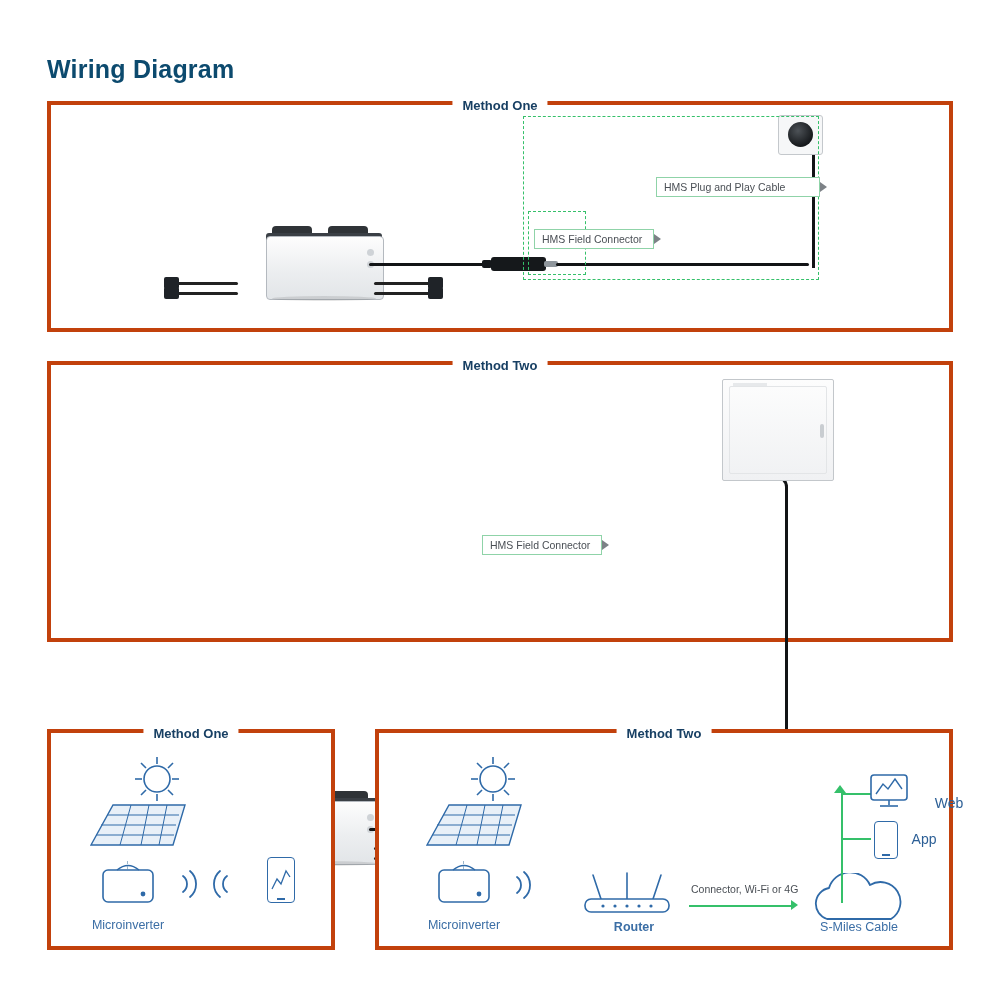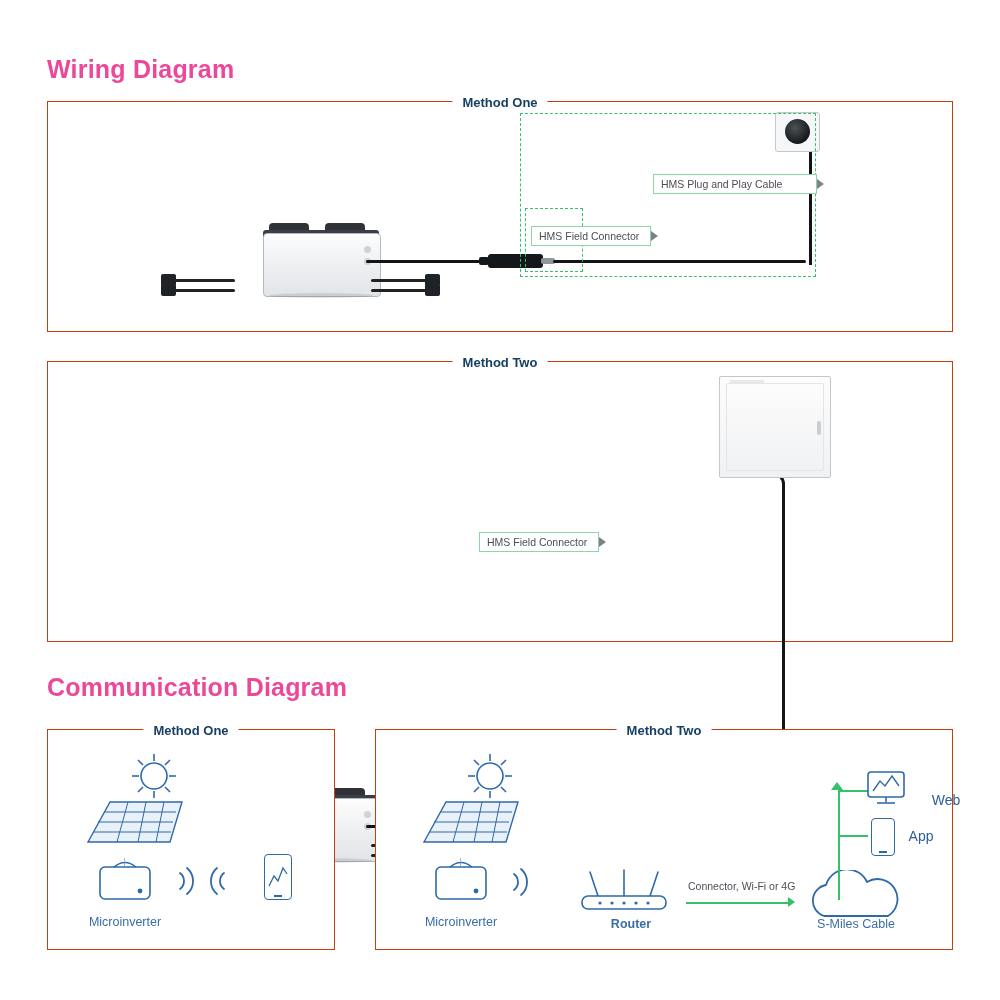--- a/index.html
+++ b/index.html
@@ -11,29 +11,29 @@
     position:relative;
     overflow:hidden;
   }
   .page{position:absolute;left:0;top:0;width:1000px;height:1000px;}
 
   h2.section-title{
     position:absolute;
     margin:0;
     font-size:25px;
     font-weight:bold;
-    color:#ec4899;
+    color:#0c4a6e;
     letter-spacing:.2px;
   }
   #wiring-title{left:47px;top:55px;}
   #comm-title{left:47px;top:673px;}
 
   .fieldset{
     position:absolute;
-    border:1px solid #c2410c;
+    border:4px solid #c2410c;
     box-sizing:border-box;
     background:#fff;
   }
   .legend{
     position:absolute;
     transform:translate(-50%,-50%);
     background:#fff;
     padding:0 10px;
     font-size:13px;
     font-weight:bold;
@@ -233,21 +233,20 @@
       <div class="door"></div>
       <div class="latch"></div>
     </div>
 
     <div class="tag" style="left:431px;top:170px;width:120px;">
       <span>HMS Field Connector</span>
       <span class="tag-arrow-head" style="right:-8px;top:50%;transform:translateY(-50%);"></span>
     </div>
   </div>
 
-  <h2 class="section-title" id="comm-title">Communication Diagram</h2>
 
   <div class="fieldset" id="comm-one">
     <div class="legend" style="left:50%;top:0;">Method One</div>
 
     <svg class="panel-svg" style="left:22px;top:20px;" width="130" height="110" viewBox="0 0 130 110">
       <g stroke="#2f6aa8" stroke-width="1.6" fill="none">
         <circle cx="84" cy="26" r="13"></circle>
         <line x1="84" y1="4" x2="84" y2="11"></line>
         <line x1="84" y1="41" x2="84" y2="48"></line>
         <line x1="62" y1="26" x2="69" y2="26"></line>

